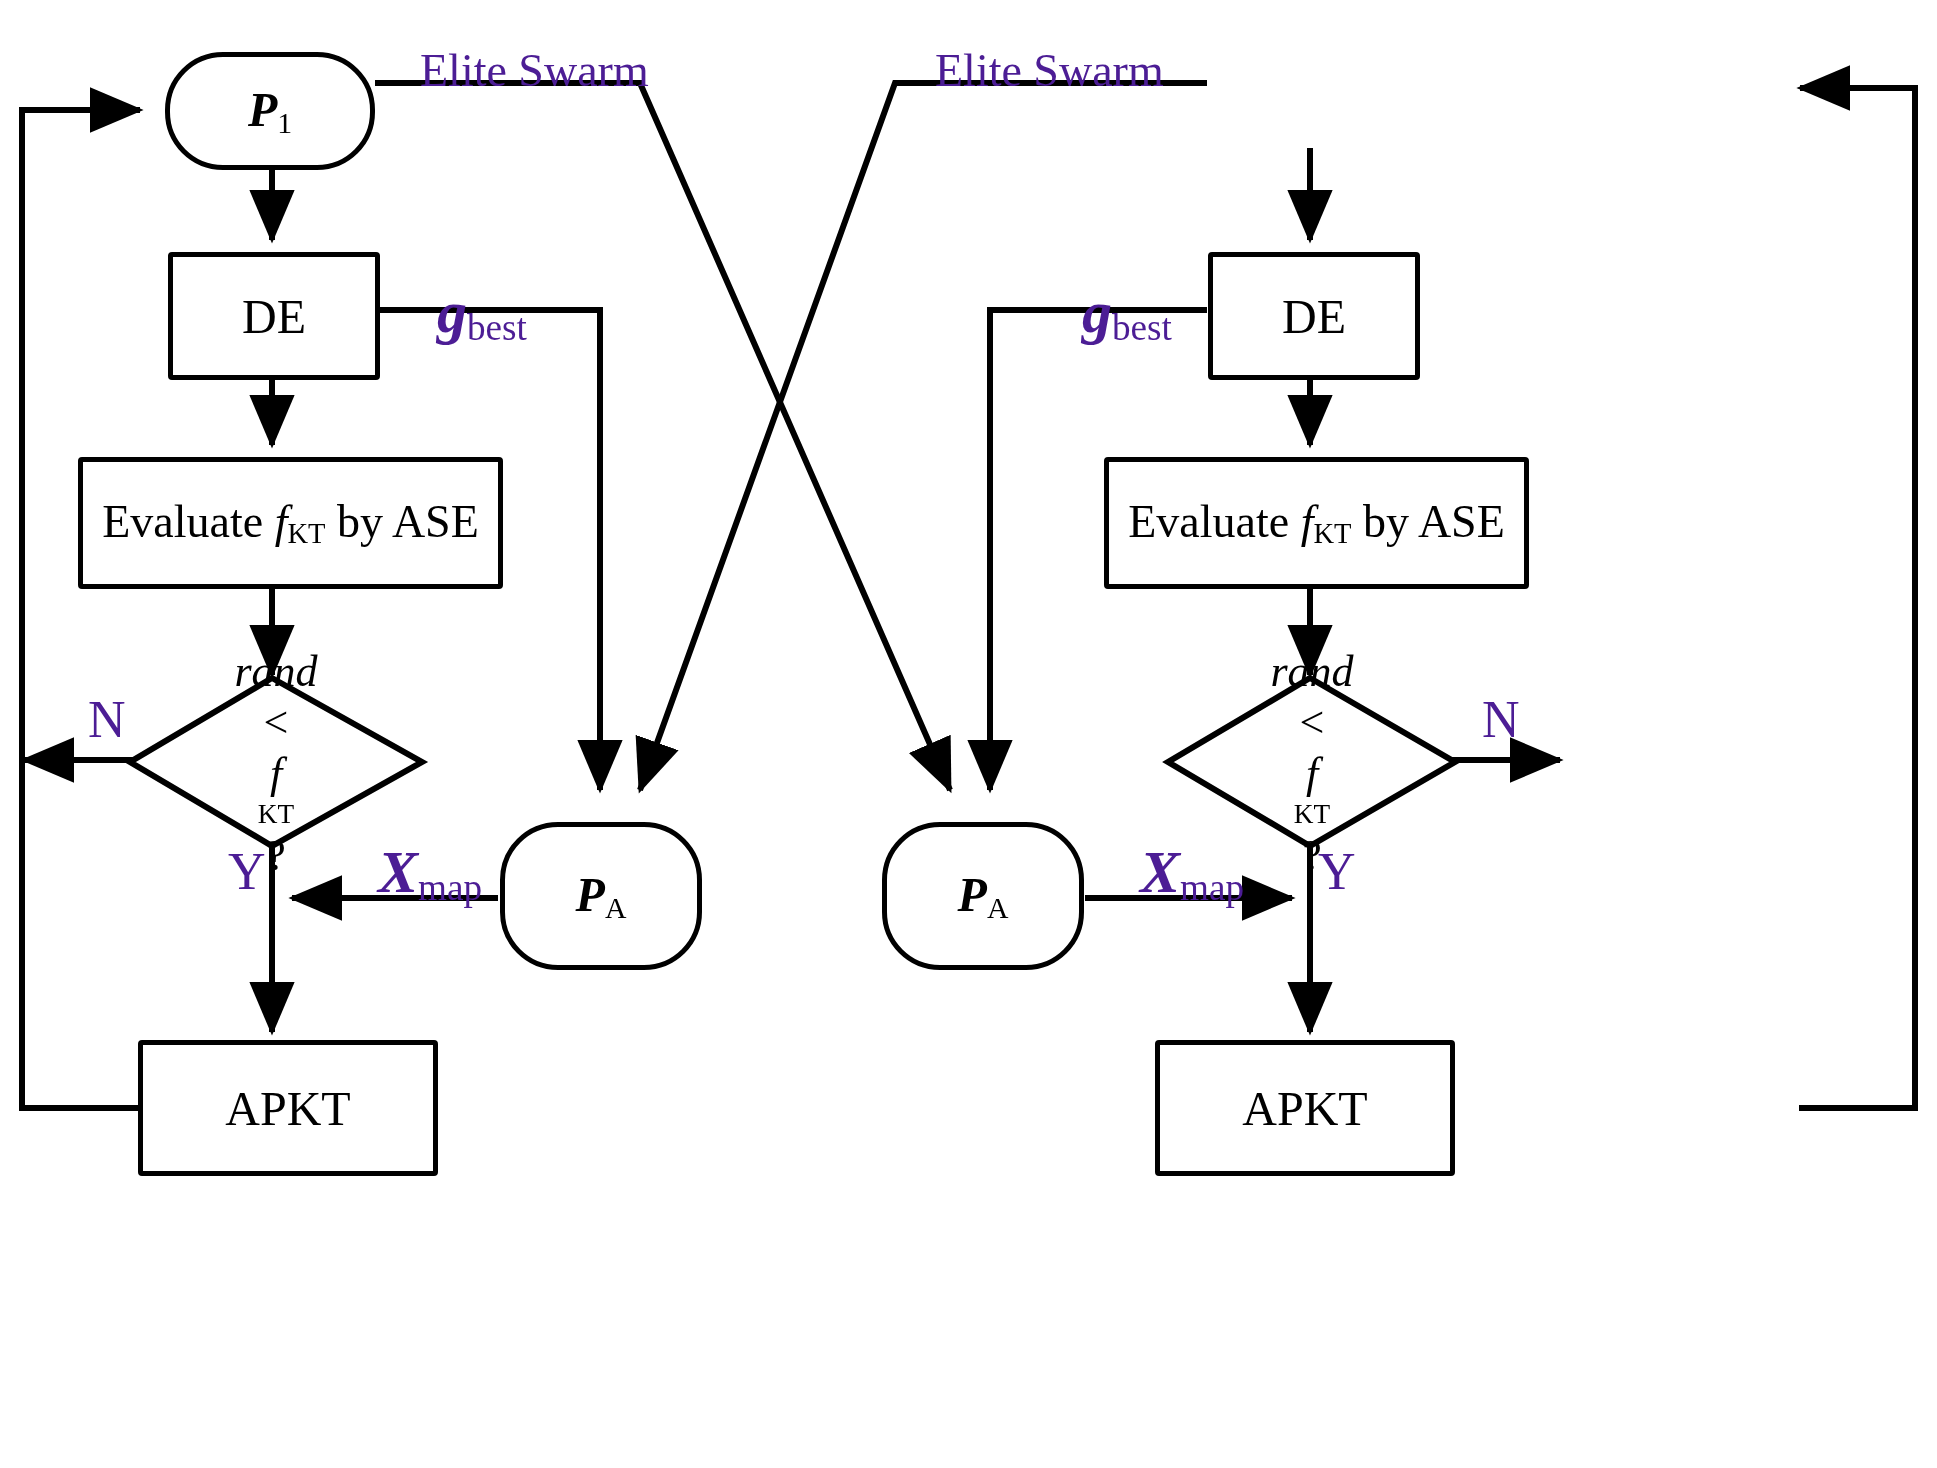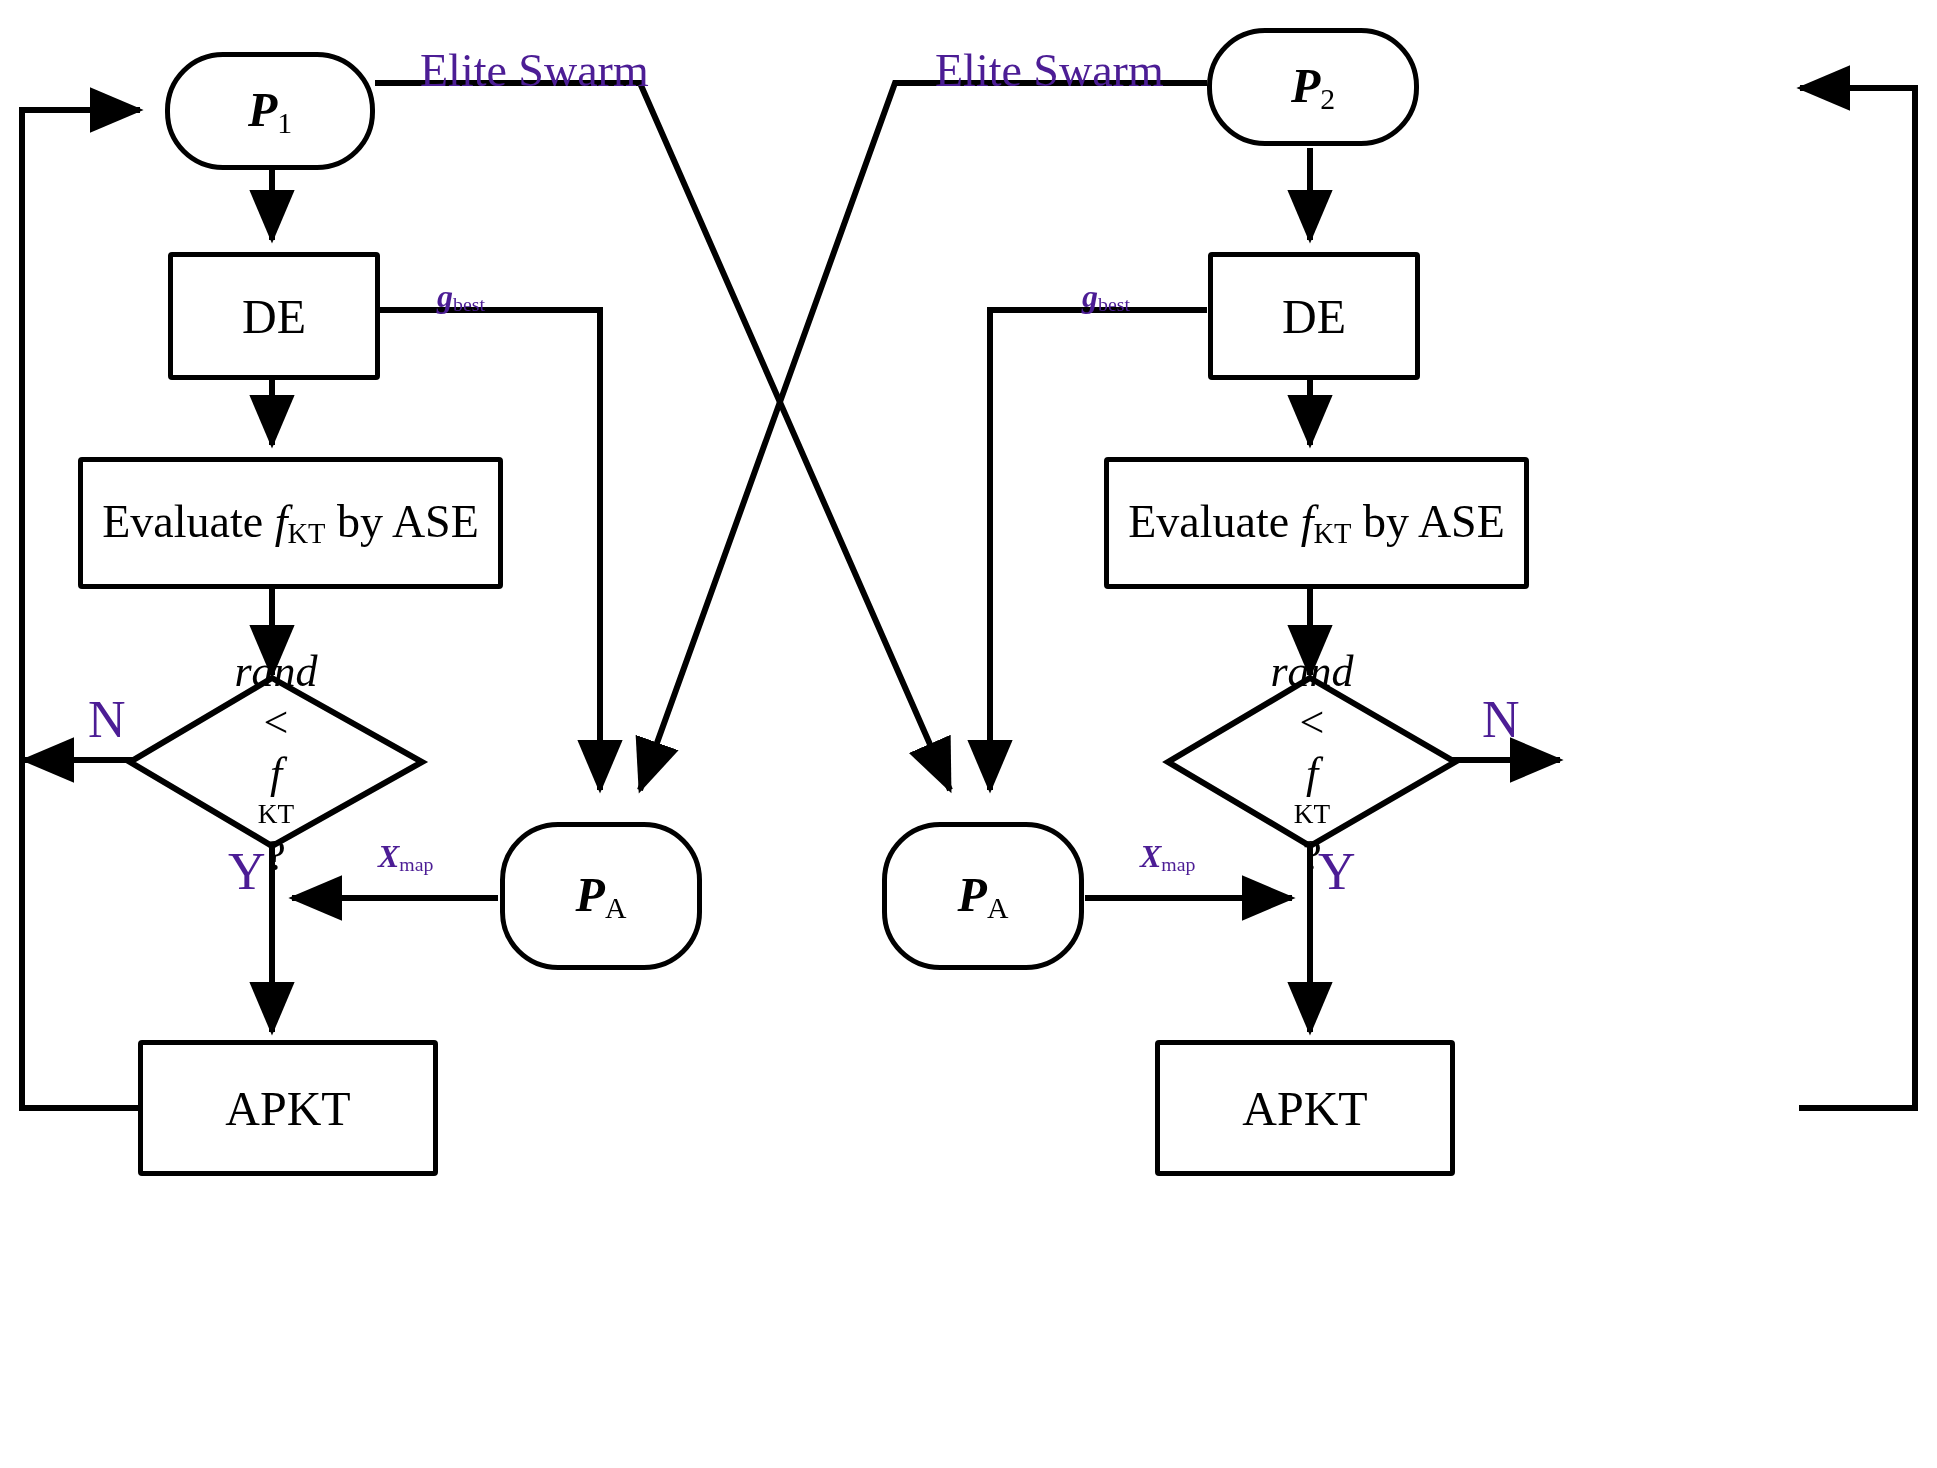--- a/index.html
+++ b/index.html
@@ -6,21 +6,21 @@
   html,body{margin:0;padding:0;background:#ffffff;}
   body{font-family:"Liberation Serif", serif;}
   #canvas{position:relative;width:1937px;height:1468px;background:#fff;overflow:hidden;}
   svg#wires{position:absolute;left:0;top:0;width:1937px;height:1468px;}
   .node{position:absolute;box-sizing:border-box;display:flex;align-items:center;justify-content:center;background:#fff;border:5px solid #000;text-align:right;}
   .node.rect{border-radius:4px;}
   .node.rounded{border-radius:58px;}
   .lbl{position:absolute;white-space:nowrap;color:#4c1d95;}
   .bigtext{font-size:46px;}
   .nodetext{font-size:48px;}
-  .vartext{font-size:32px;}
+  .vartext{font-size:60px;}
   .yn{font-size:52px;}
   i.it{font-style:italic;}
   b.bi{font-style:italic;font-weight:bold;}
   sub{font-size:0.62em;vertical-align:-0.22em;font-style:normal;font-weight:normal;}
   .diamondbox{position:absolute;}
   .diamondbox .dtext{position:absolute;left:0;top:0;width:100%;height:100%;display:flex;align-items:center;justify-content:center;font-size:44px;flex-direction:column;}
 </style>
 </head>
 <body>
 
@@ -107,23 +107,20 @@
   <div class="lbl vartext" style="left:378px;top:838px;"><b class="bi">X</b><sub>map</sub></div>
 
   <div class="node rounded" style="left:500px;top:822px;width:202px;height:148px;">
     <span class="nodetext"><b class="bi">P</b><sub>A</sub></span>
   </div>
 
   <div class="node rect" style="left:138px;top:1040px;width:300px;height:136px;">
     <span class="nodetext">APKT</span>
   </div>
 
-  <div class="node rounded" style="left:1207px;top:28px;width:212px;height:118px;">
-    <span class="nodetext"><b class="bi">P</b><sub>2</sub></span>
-  </div>
 
   <div class="lbl bigtext" style="left:935px;top:44px;">Elite Swarm</div>
 
   <div class="node rect" style="left:1208px;top:252px;width:212px;height:128px;">
     <span class="nodetext">DE</span>
   </div>
 
   <div class="lbl vartext" style="left:1082px;top:278px;"><b class="bi">g</b><sub>best</sub></div>
 
   <div class="node rect" style="left:1104px;top:457px;width:425px;height:132px;">

